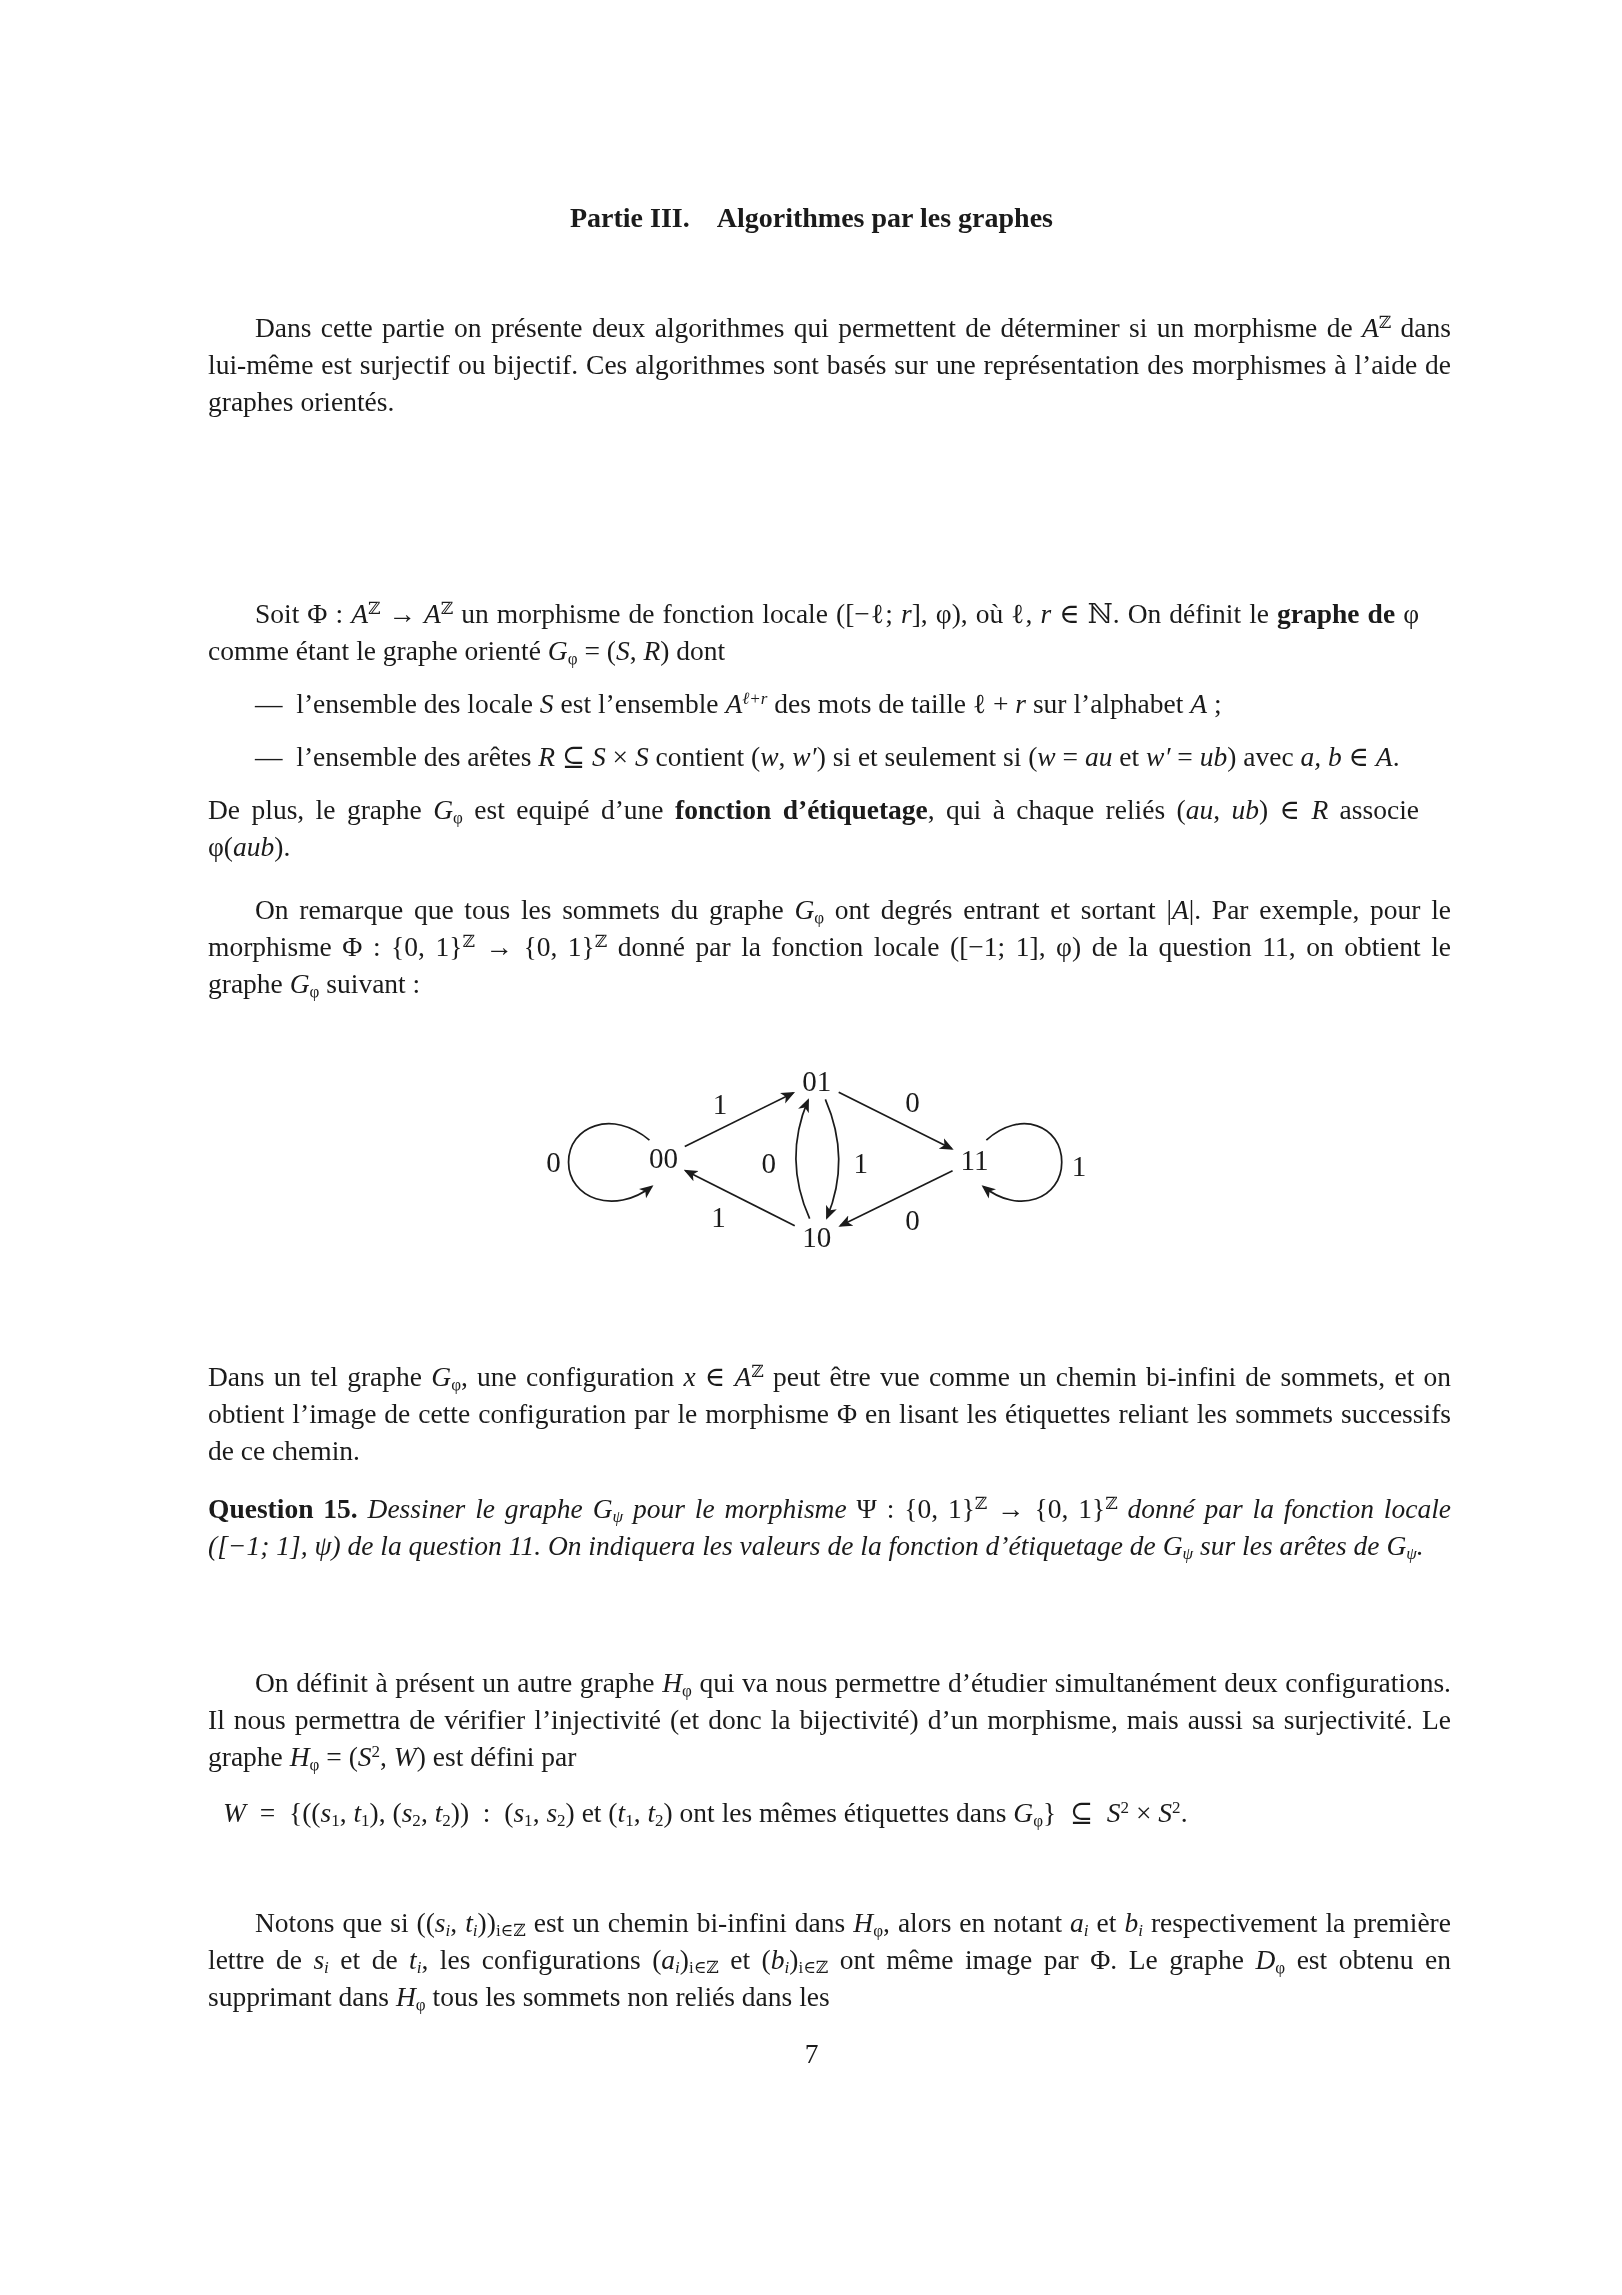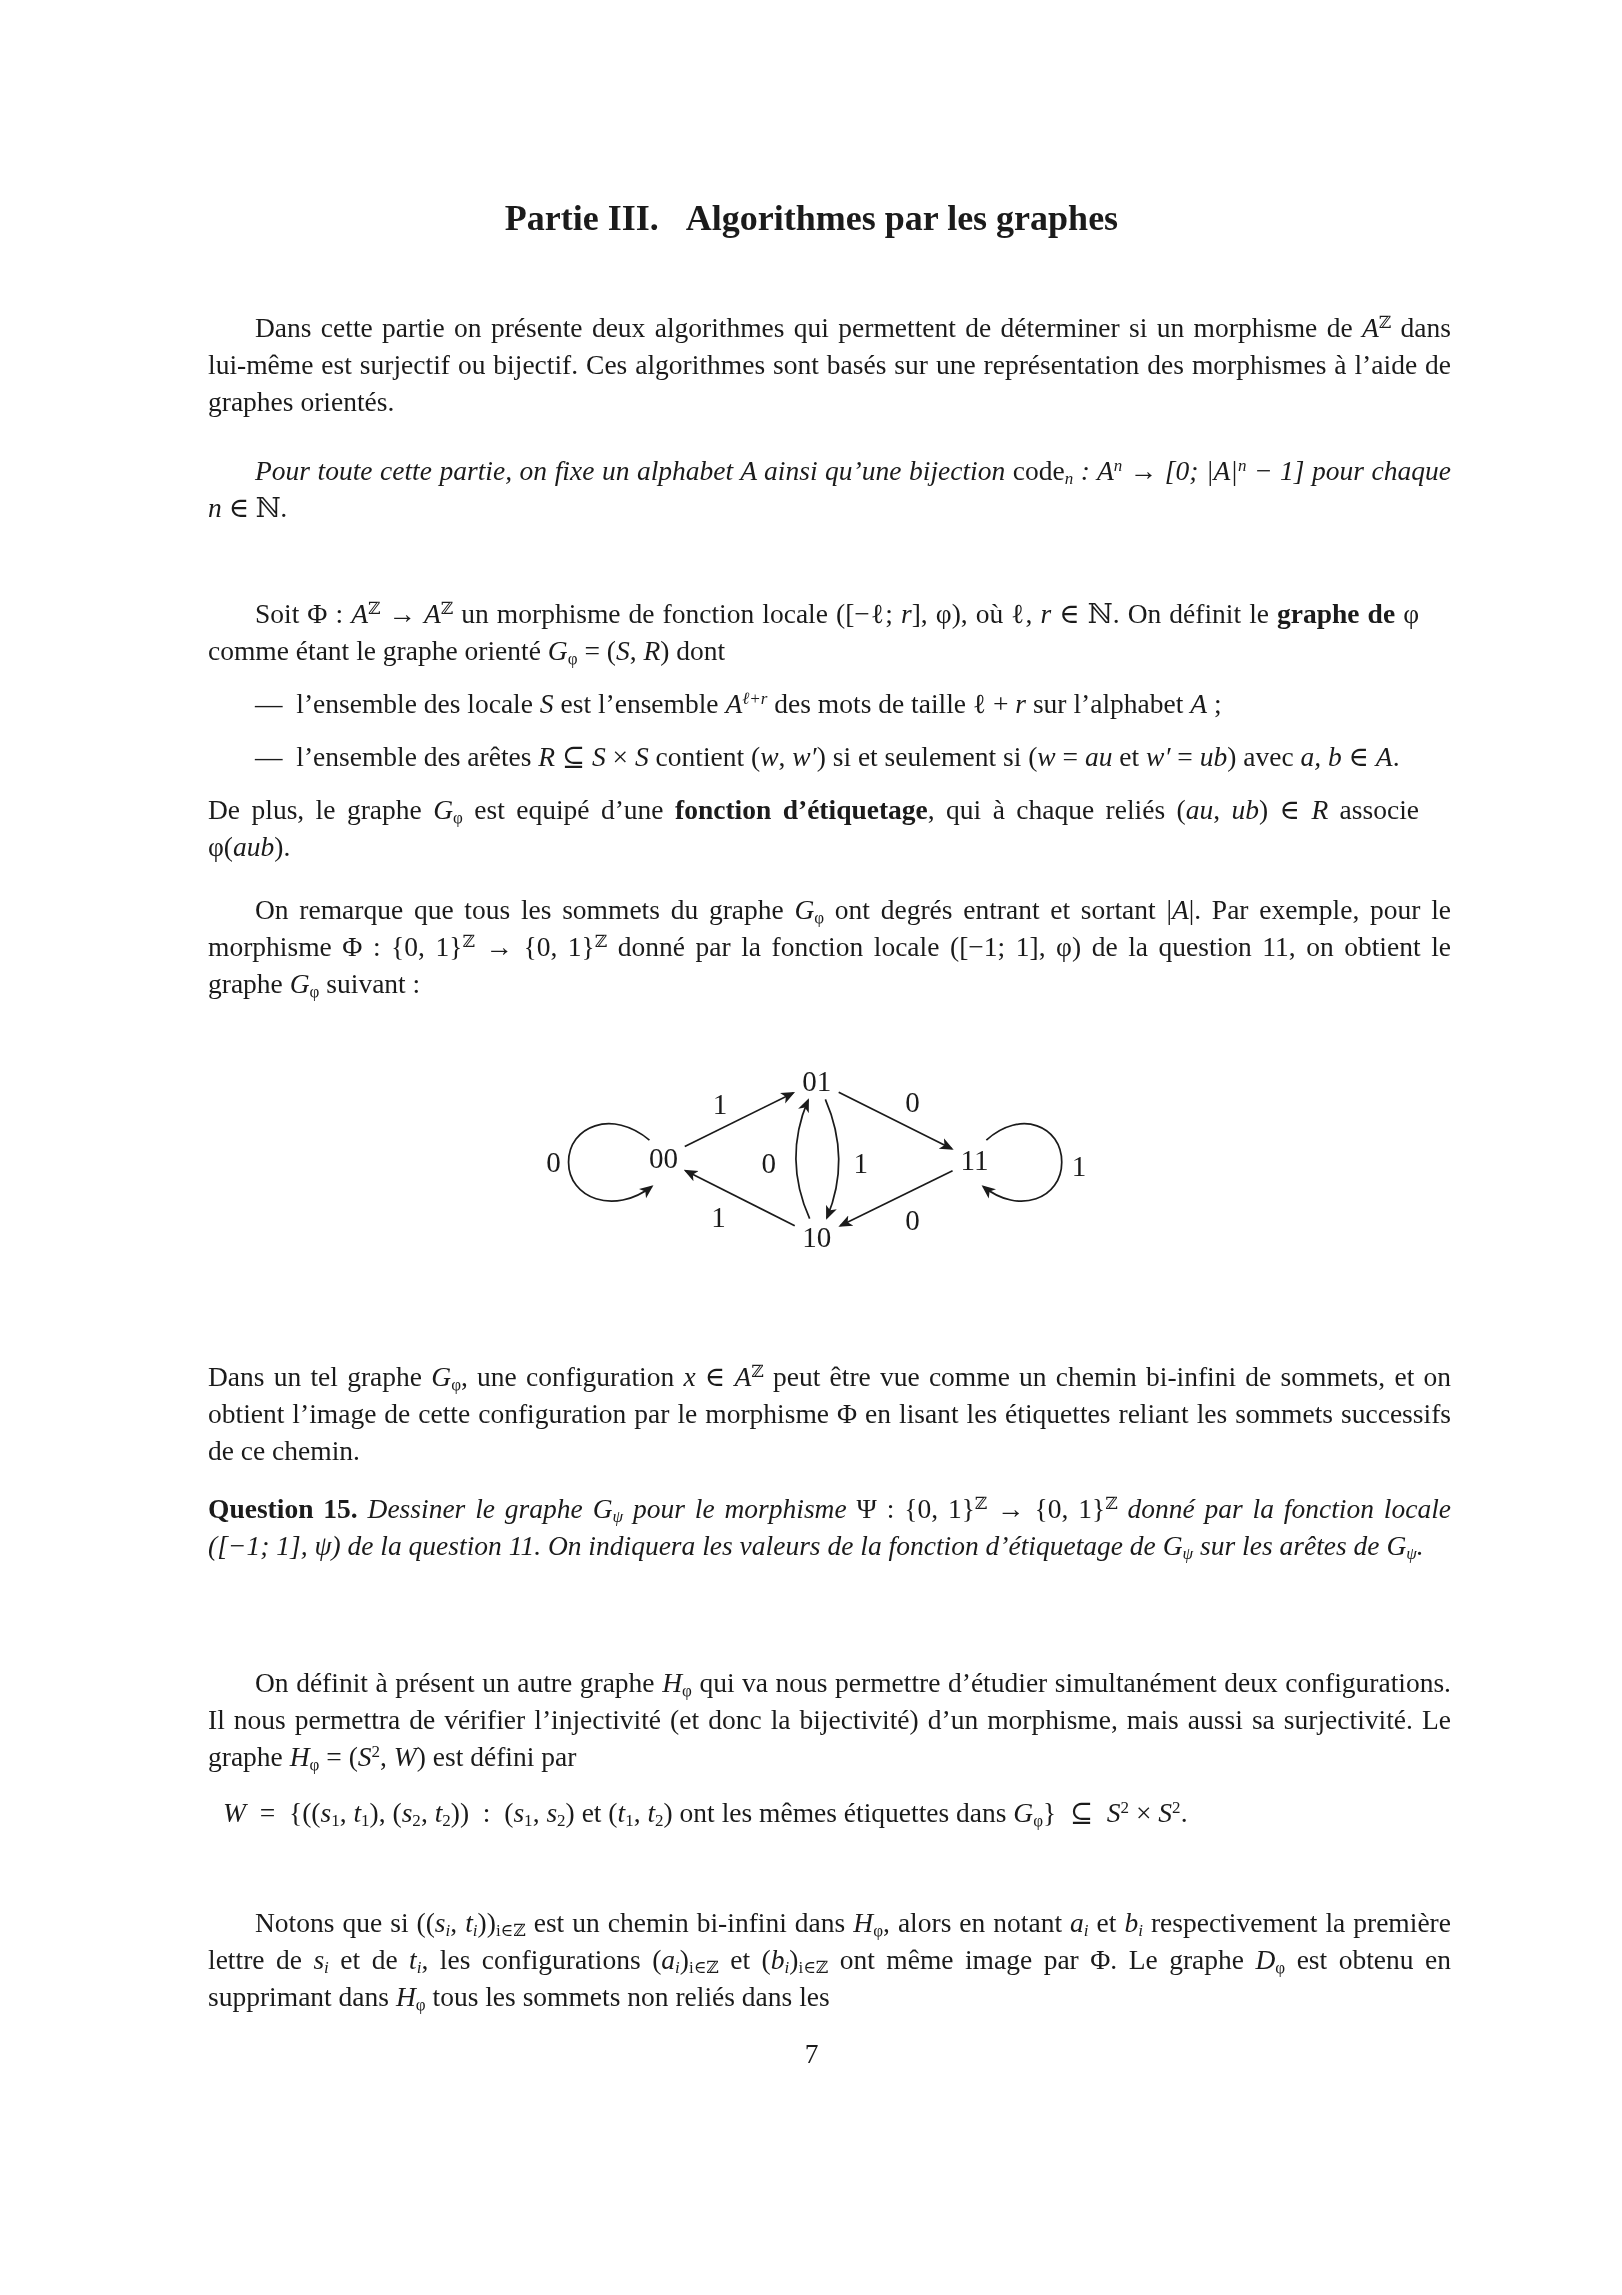--- a/index.html
+++ b/index.html
@@ -11,21 +11,21 @@
     font-family:"Liberation Serif","DejaVu Serif","DejaVu Sans",serif;
     font-size:27.5px;
     line-height:37px;
     overflow:hidden;
   }
   .abs{position:absolute;left:192px;width:1243px;}
   .para{margin:16px;text-align:justify;}
   .indent{text-indent:47px;}
   .title{
     position:absolute;left:0;top:196px;width:1623px;
-    text-align:center;font-weight:bold;font-size:36px;line-height:44px;margin:0;
+    text-align:center;font-weight:bold;font-size:28px;line-height:44px;margin:0;
   }
   .title .num{margin-right:27px;}
   .item{padding-left:83px;text-indent:-36px;}
   .eq{position:absolute;left:211px;top:1782px;width:1225px;margin:12px;}
   .pagenum{position:absolute;left:0;top:2035px;width:1623px;text-align:center;margin:0;}
   .it{font-style:italic;}
   .rm{font-style:normal;}
   .bf{font-weight:bold;font-style:normal;}
   .cal{font-style:italic;}
   .italic-block{font-style:italic;}
@@ -40,21 +40,20 @@
 </style>
 </head>
 <body>
 
 <div class="page">
 
   <h1 class="title"><span class="num">Partie III.</span><span>Algorithmes par les graphes</span></h1>
 
   <p class="abs para indent" style="top:293px"><span>Dans cette partie on présente deux algorithmes qui permettent de déterminer si un morphisme de </span><span class="it">A</span><sup class="sup">ℤ</sup><span> dans lui-même est surjectif ou bijectif. Ces algorithmes sont basés sur une représentation des morphismes à l’aide de graphes orientés.</span></p>
 
-  <p class="abs para indent italic-block" style="top:436px"><span>Pour toute cette partie, on fixe un alphabet A ainsi qu’une bijection </span><span class="rm">code</span><sub class="sub">n</sub><span> : A</span><sup class="sup">n</sup><span> → [0; |A|</span><sup class="sup">n</sup><span> − 1] pour chaque n ∈ </span><span class="rm">ℕ</span><span>.</span></p>
 
   <div class="abs" style="top:579px">
     <p class="para indent"><span>Soit Φ : </span><span class="it">A</span><sup class="sup">ℤ</sup><span> → </span><span class="it">A</span><sup class="sup">ℤ</sup><span> un morphisme de fonction locale ([−ℓ; </span><span class="it">r</span><span>], φ), où ℓ, </span><span class="it">r</span><span> ∈ ℕ. On définit le </span><span class="bf">graphe de</span><span> φ comme étant le graphe orienté </span><span class="cal">G</span><sub class="sub">φ</sub><span> = (</span><span class="it">S</span><span>, </span><span class="it">R</span><span>) dont</span></p>
     <p class="para item"><span>— l’ensemble des locale </span><span class="it">S</span><span> est l’ensemble </span><span class="it">A</span><sup class="sup it">ℓ+r</sup><span> des mots de taille ℓ + </span><span class="it">r</span><span> sur l’alphabet </span><span class="it">A</span><span> ;</span></p>
     <p class="para item"><span>— l’ensemble des arêtes </span><span class="it">R</span><span> ⊆ </span><span class="it">S</span><span> × </span><span class="it">S</span><span> contient (</span><span class="it">w</span><span>, </span><span class="it">w′</span><span>) si et seulement si (</span><span class="it">w</span><span> = </span><span class="it">au</span><span> et </span><span class="it">w′</span><span> = </span><span class="it">ub</span><span>) avec </span><span class="it">a, b</span><span> ∈ </span><span class="it">A</span><span>.</span></p>
     <p class="para"><span>De plus, le graphe </span><span class="cal">G</span><sub class="sub">φ</sub><span> est equipé d’une </span><span class="bf">fonction d’étiquetage</span><span>, qui à chaque reliés (</span><span class="it">au</span><span>, </span><span class="it">ub</span><span>) ∈ </span><span class="it">R</span><span> associe φ(</span><span class="it">aub</span><span>).</span></p>
   </div>
 
   <p class="abs para indent" style="top:875px"><span>On remarque que tous les sommets du graphe </span><span class="cal">G</span><sub class="sub">φ</sub><span> ont degrés entrant et sortant |</span><span class="it">A</span><span>|. Par exemple, pour le morphisme Φ : {0, 1}</span><sup class="sup">ℤ</sup><span> → {0, 1}</span><sup class="sup">ℤ</sup><span> donné par la fonction locale ([−1; 1], φ) de la question 11, on obtient le graphe </span><span class="cal">G</span><sub class="sub">φ</sub><span> suivant :</span></p>
 

